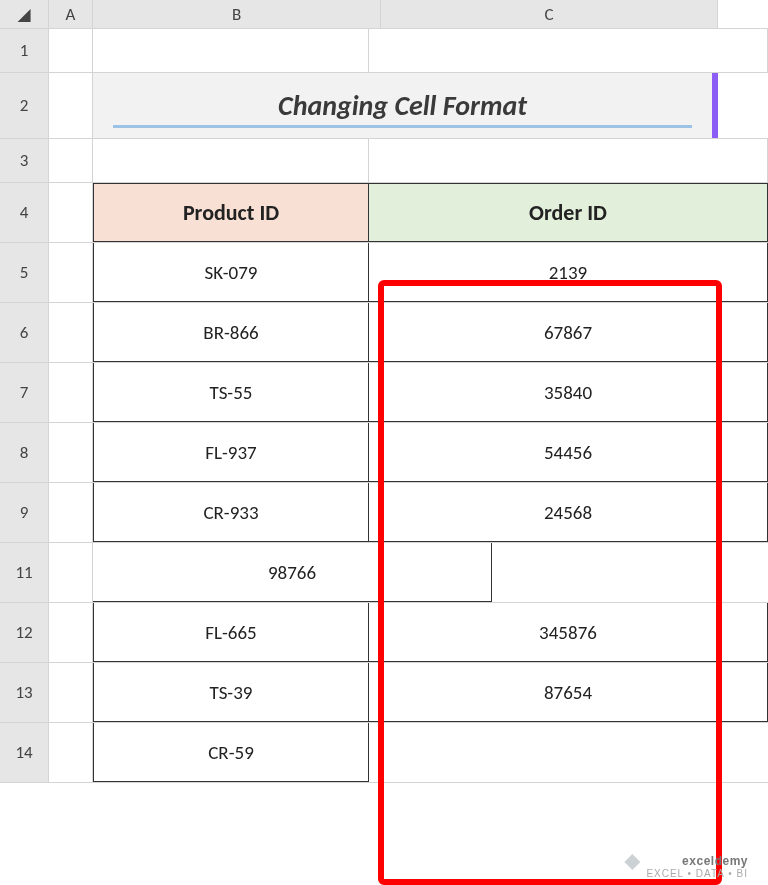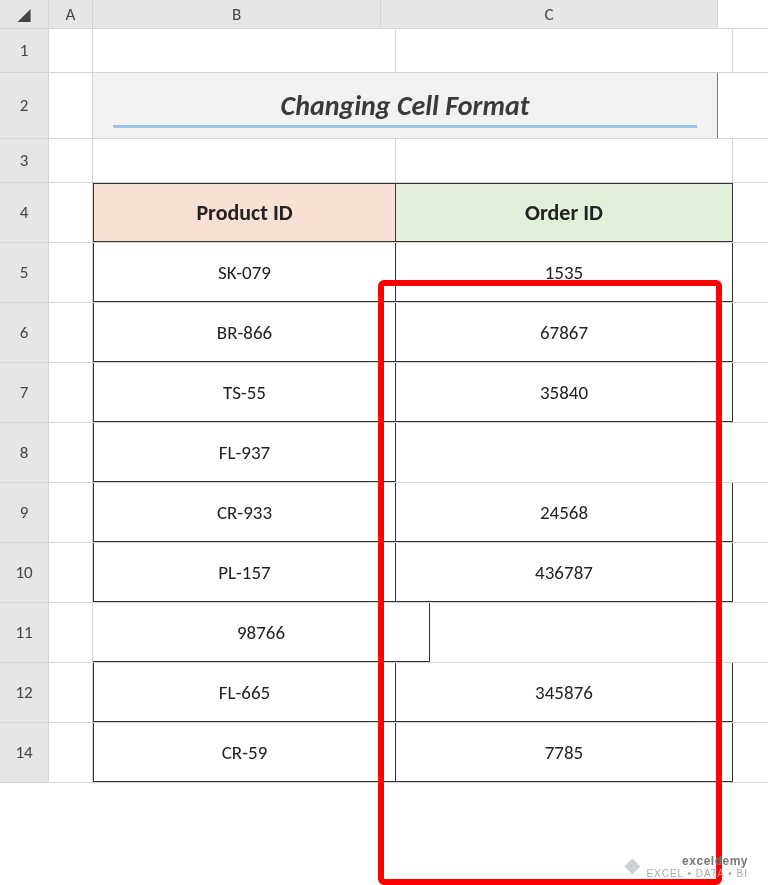--- a/index.html
+++ b/index.html
@@ -44,39 +44,39 @@
     .cell {
       border-right: 1px solid #d4d4d4;
       display: flex;
       align-items: center;
       justify-content: center;
       font-size: 19px;
       color: #222;
       background: #fff;
     }
     .cell.a { width: 44px; }
-    .cell.b { width: 303px; }
-    .cell.c { width: 337px; }
+    .cell.b { width: 276px; }
+    .cell.c { width: 399px; }
     .r1 { height: 44px; }
     .r2 { height: 66px; }
     .r3 { height: 44px; }
     .rx { height: 60px; }
     
     .title-merge {
       width: 625px;
       display: flex;
       flex-direction: column;
       align-items: center;
       justify-content: center;
       font-size: 28px;
       font-weight: bold;
       color: #3a3a3a;
       font-style: italic;
       background: #f2f2f2;
-      border-right: 1px solid #8b5cf6;
+      border-right: 6px solid #8b5cf6;
       position: relative;
     }
     .title-underline {
       position: absolute;
       bottom: 10px;
       left: 20px;
       right: 20px;
       height: 3px;
       background: #9cc2e5;
     }
@@ -100,21 +100,21 @@
     
     .watermark {
       position: absolute;
       bottom: 6px;
       right: 20px;
       font-size: 12px;
       color: #999;
       text-align: right;
       font-family: Arial, sans-serif;
       display: flex;
-      align-items: center;
+      align-items: flex-start;
       gap: 6px;
     }
     .watermark .logo {
       width: 16px; height: 16px;
       display: inline-block;
       background: #9aa5a8;
       clip-path: polygon(50% 0, 100% 50%, 50% 100%, 0 50%);
       opacity: .5;
     }
     .watermark .txt b { color:#777; font-weight:bold; letter-spacing:.5px;}
@@ -158,67 +158,67 @@
   <div class="cell a"></div>
   <div class="cell b th">Product ID</div>
   <div class="cell c th">Order ID</div>
 </div>
 
 <div id="data-rows">
     <div class="row rx">
       <div class="row-header">5</div>
       <div class="cell a"></div>
       <div class="cell b td">SK-079</div>
-      <div class="cell c td">1535</div>
+      <div class="cell c td">2139</div>
     </div>
     <div class="row rx">
       <div class="row-header">6</div>
       <div class="cell a"></div>
       <div class="cell b td">BR-866</div>
       <div class="cell c td">67867</div>
     </div>
     <div class="row rx">
       <div class="row-header">7</div>
       <div class="cell a"></div>
       <div class="cell b td">TS-55</div>
       <div class="cell c td">35840</div>
     </div>
     <div class="row rx">
       <div class="row-header">8</div>
       <div class="cell a"></div>
       <div class="cell b td">FL-937</div>
+      <div class="cell c td">54456</div>
     </div>
     <div class="row rx">
       <div class="row-header">9</div>
       <div class="cell a"></div>
       <div class="cell b td">CR-933</div>
       <div class="cell c td">24568</div>
     </div>
     <div class="row rx">
-      <div class="row-header">10</div>
-      <div class="cell a"></div>
-      <div class="cell b td">PL-157</div>
-      <div class="cell c td">436787</div>
-    </div>
-    <div class="row rx">
       <div class="row-header">11</div>
       <div class="cell a"></div>
       <div class="cell c td">98766</div>
     </div>
     <div class="row rx">
       <div class="row-header">12</div>
       <div class="cell a"></div>
       <div class="cell b td">FL-665</div>
       <div class="cell c td">345876</div>
     </div>
     <div class="row rx">
+      <div class="row-header">13</div>
+      <div class="cell a"></div>
+      <div class="cell b td">TS-39</div>
+      <div class="cell c td">87654</div>
+    </div>
+    <div class="row rx">
       <div class="row-header">14</div>
       <div class="cell a"></div>
       <div class="cell b td">CR-59</div>
-      <div class="cell c td">7785</div>
     </div>
   </div>
 
 <div class="highlight"></div>
 
 <div class="watermark">
   <span class="logo"></span>
   <span class="txt">
     <b>exceldemy</b>
     <small>EXCEL • DATA • BI</small>

